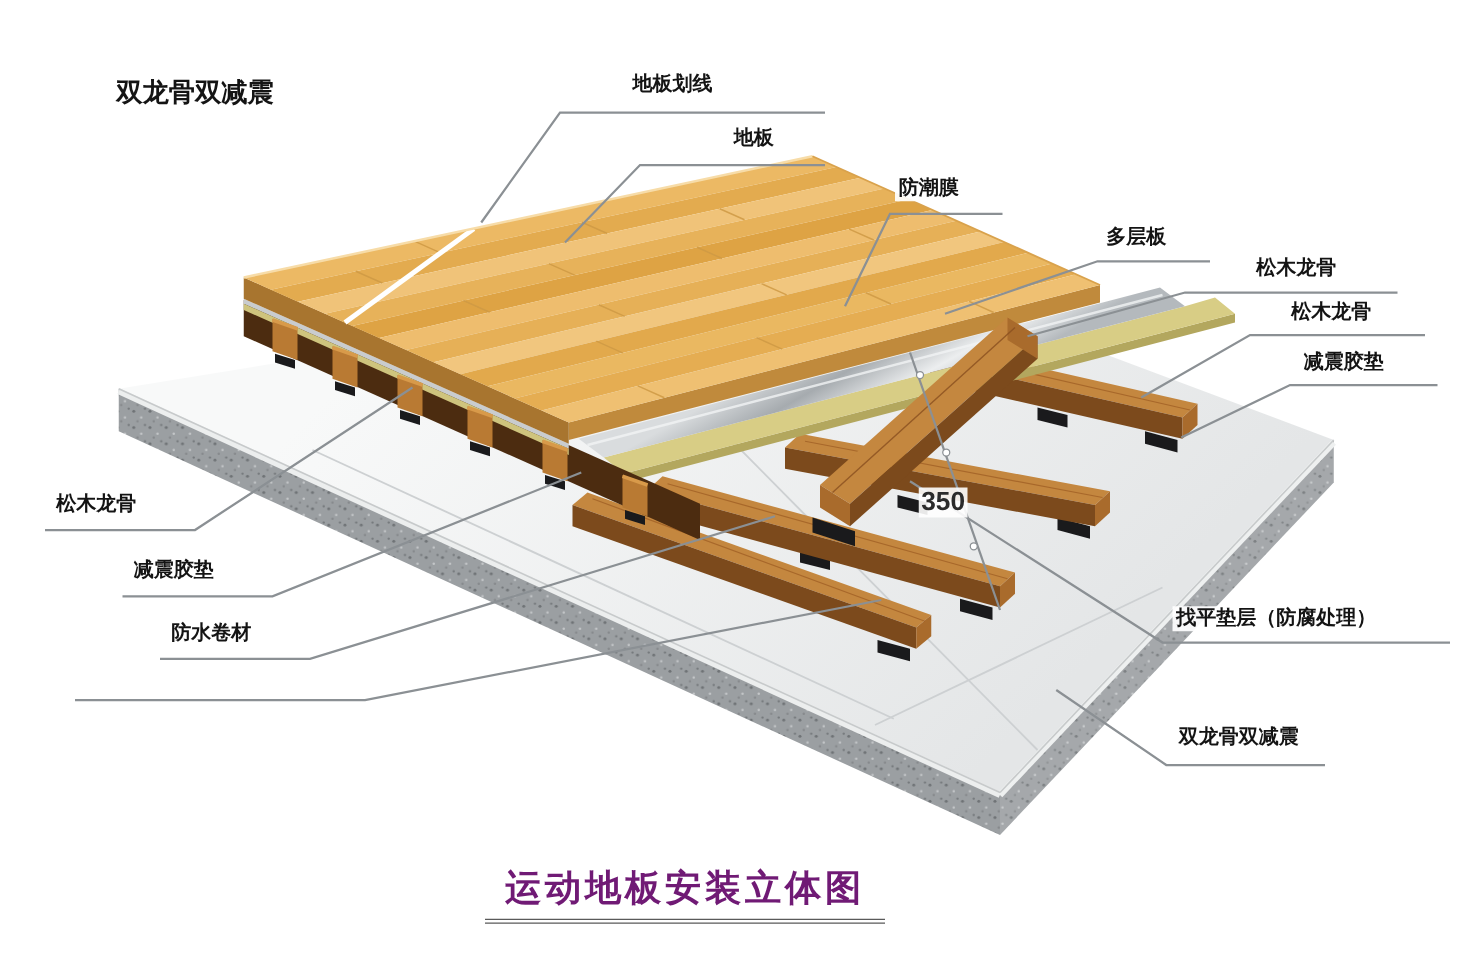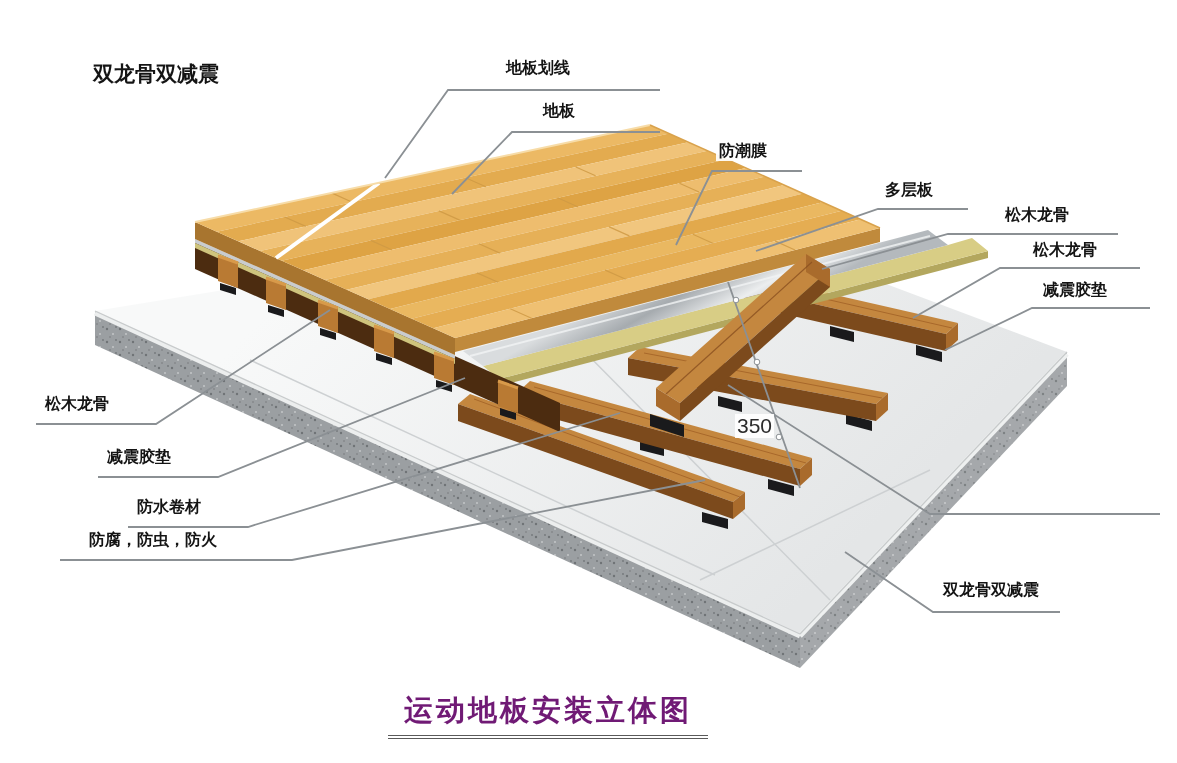--- a/index.html
+++ b/index.html
@@ -3,22 +3,22 @@
 <meta charset="utf-8">
 <style>
   html,body{margin:0;padding:0;background:#ffffff;}
   body{width:1177px;height:763px;position:relative;overflow:hidden;
        font-family:"Liberation Sans","DejaVu Sans",sans-serif;}
   #stage{position:absolute;left:0;top:0;width:1177px;height:581px;}
   svg{position:absolute;left:0;top:0;}
   .lbl{position:absolute;font-size:16px;font-weight:700;color:var(--c-text,#141414);
        background:rgba(255,255,255,.92);padding:0 3px;line-height:1.25;white-space:nowrap;}
   .corner-note{position:absolute;font-size:21px;font-weight:800;color:var(--c-text,#141414);}
-  .dim{position:absolute;font-size:21px;font-weight:400;color:#2b2b2b;
-       background:rgba(255,255,255,.9);padding:0 2px;margin-top:24px;}
+  .dim{position:absolute;font-size:21px;font-weight:700;color:#2b2b2b;
+       background:rgba(255,255,255,.9);padding:0 2px;}
   .title{position:absolute;left:388px;top:691px;width:320px;text-align:center;
          font-size:29px;font-weight:600;letter-spacing:3px;color:#701a75;
          padding-bottom:4px;border-bottom:4px double #5a5a5a;}
 </style>
 </head>
 <body>
 
 <div id="stage">
 
 <svg width="1177" height="763" viewBox="0 0 1177 763">
@@ -213,29 +213,29 @@
   <g fill="#ffffff" stroke="var(--c-leader,#8b9094)" stroke-width="1">
     <circle cx="736" cy="300" r="2.8"></circle>
         <circle cx="757" cy="362" r="2.8"></circle>
         <circle cx="779" cy="437" r="2.8"></circle>
   </g>
 </svg>
 
 <div class="corner-note" style="left:93px;top:60px;">双龙骨双减震</div>
 
 <div class="lbl" style="left:503px;top:58px;">地板划线</div>
-<div class="lbl" style="left:540px;top:101px;text-align:right;">地板</div>
+<div class="lbl" style="left:584px;top:101px;text-align:right;">地板</div>
 <div class="lbl" style="left:716px;top:141px;">防潮膜</div>
 <div class="lbl" style="left:882px;top:180px;text-align:right;">多层板</div>
 <div class="lbl" style="left:1002px;top:205px;">松木龙骨</div>
 <div class="lbl" style="left:1030px;top:240px;">松木龙骨</div>
 <div class="lbl" style="left:1040px;top:280px;">减震胶垫</div>
 <div class="lbl" style="left:42px;top:394px;">松木龙骨</div>
 <div class="lbl" style="left:104px;top:447px;">减震胶垫</div>
 <div class="lbl" style="left:134px;top:497px;">防水卷材</div>
-<div class="lbl" style="left:86px;top:530px;">防腐，防虫，防火</div>
+<div class="lbl" style="left:938px;top:485px;">找平垫层（防腐处理）</div>
 <div class="lbl" style="left:940px;top:580px;">双龙骨双减震</div>
 
 <div class="dim" style="left:735px;top:390px;">350</div>
 
 <div class="title">运动地板安装立体图</div>
 
 </div>
 
 </body></html>

